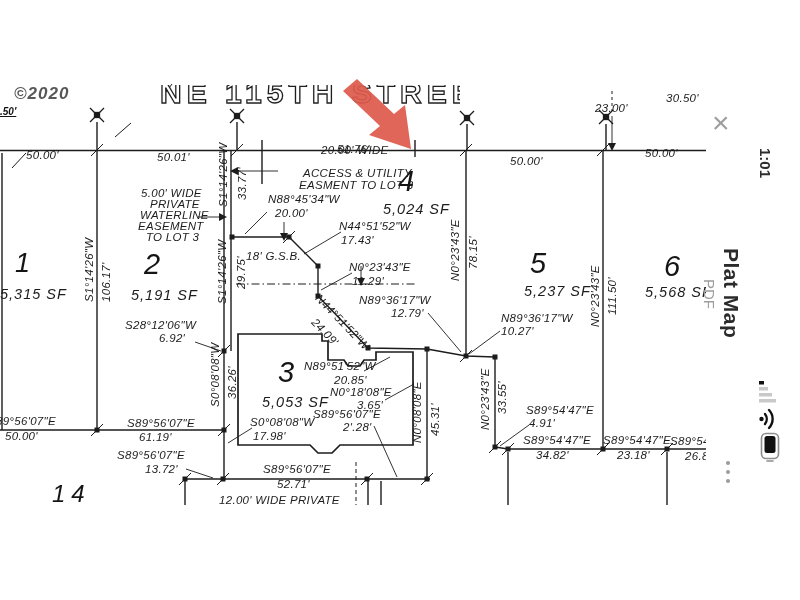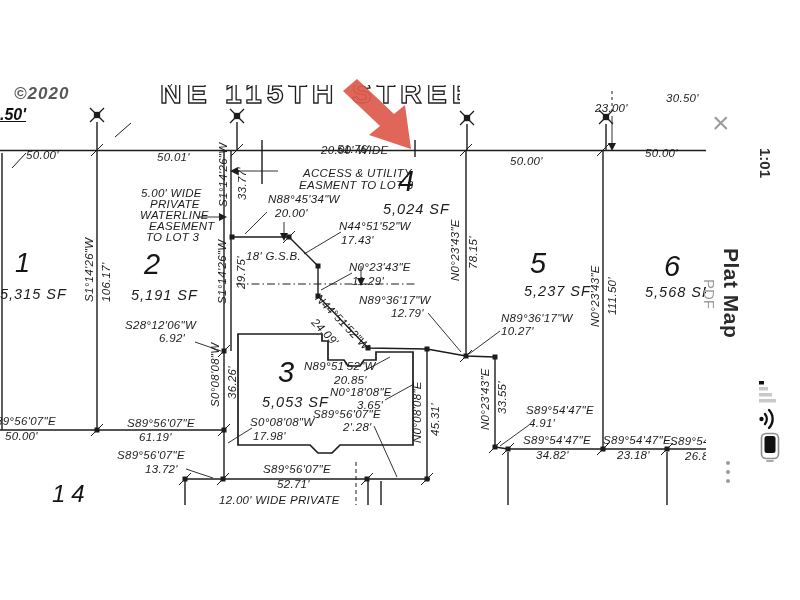--- a/index.html
+++ b/index.html
@@ -8,21 +8,21 @@
   svg.lines{position:absolute;left:0;top:0;z-index:1;}
   svg.arrow{position:absolute;left:0;top:0;z-index:3;}
   .dim{position:absolute;z-index:2;font-style:italic;font-size:11.5px;line-height:12px;
        color:#1c1c1c;white-space:nowrap;letter-spacing:.3px;}
   .rot{transform-origin:0 0;transform:rotate(-90deg);}
   .diag{transform-origin:0 0;transform:rotate(46deg);}
   .lotnum{position:absolute;z-index:2;font-style:italic;font-size:29px;color:#151515;white-space:nowrap;}
   .area{position:absolute;z-index:2;font-style:italic;font-size:14.5px;color:#1c1c1c;white-space:nowrap;letter-spacing:1px;}
   .stamp{position:absolute;z-index:2;font-style:italic;font-weight:bold;font-size:17px;color:#3a3a3a;
          letter-spacing:1px;opacity:.85;}
-  .stampdim{position:absolute;z-index:2;font-weight:bold;font-style:italic;font-size:16px;color:#111;text-decoration:underline;}
+  .stampdim{position:absolute;z-index:2;font-weight:bold;font-style:italic;font-size:10px;color:#111;text-decoration:underline;}
   .streetwrap{position:absolute;left:160px;top:85px;width:300px;height:26px;overflow:hidden;z-index:2;}
   .streetname{display:block;margin-top:-9px;font-size:30px;font-weight:bold;letter-spacing:5px;
               color:#ffffff;-webkit-text-stroke:1.3px #1f1f1f;text-shadow:0 0 1px #444;white-space:nowrap;}
   .sidebar-bg{position:absolute;left:706px;top:0;width:94px;height:600px;background:#fff;z-index:5;}
   .sb{position:absolute;z-index:6;}
   .close-x{left:712px;top:108px;font-size:30px;font-weight:300;color:#9e9e9e;line-height:30px;cursor:default;}
   .vtext{writing-mode:vertical-rl;}
   .time{left:757px;top:148px;font-size:15px;font-weight:700;color:#2e2e2e;}
   .title{left:719px;top:248px;font-size:21px;font-weight:700;color:#2b2b2b;letter-spacing:.5px;}
   .pdf{left:701px;top:279px;font-size:15px;font-weight:400;color:#9e9e9e;}
@@ -188,21 +188,21 @@
   <div class="dim" style="left:268px;top:193px">N88°45'34"W</div>
   <div class="dim" style="left:275px;top:207px">20.00'</div>
   <div class="dim" style="left:339px;top:220px">N44°51'52"W</div>
   <div class="dim" style="left:341px;top:234px">17.43'</div>
   <div class="dim" style="left:246px;top:250px">18' G.S.B.</div>
   <div class="dim" style="left:349px;top:261px">N0°23'43"E</div>
   <div class="dim" style="left:352px;top:275px">11.29'</div>
   <div class="dim" style="left:141px;top:187px">5.00' WIDE</div>
   <div class="dim" style="left:150px;top:198px">PRIVATE</div>
   <div class="dim" style="left:140px;top:209px">WATERLINE</div>
-  <div class="dim" style="left:149px;top:220px">EASEMENT</div>
+  <div class="dim" style="left:138px;top:220px">EASEMENT</div>
   <div class="dim" style="left:146px;top:231px">TO LOT 3</div>
   <div class="dim" style="left:125px;top:319px">S28°12'06"W</div>
   <div class="dim" style="left:159px;top:332px">6.92'</div>
   <div class="dim" style="left:304px;top:360px">N89°51'52"W</div>
   <div class="dim" style="left:334px;top:374px">20.85'</div>
   <div class="dim" style="left:330px;top:386px">N0°18'08"E</div>
   <div class="dim" style="left:357px;top:399px">3.65'</div>
   <div class="dim" style="left:313px;top:408px">S89°56'07"E</div>
   <div class="dim" style="left:343px;top:421px">2'.28'</div>
   <div class="dim" style="left:250px;top:416px">S0°08'08"W</div>

